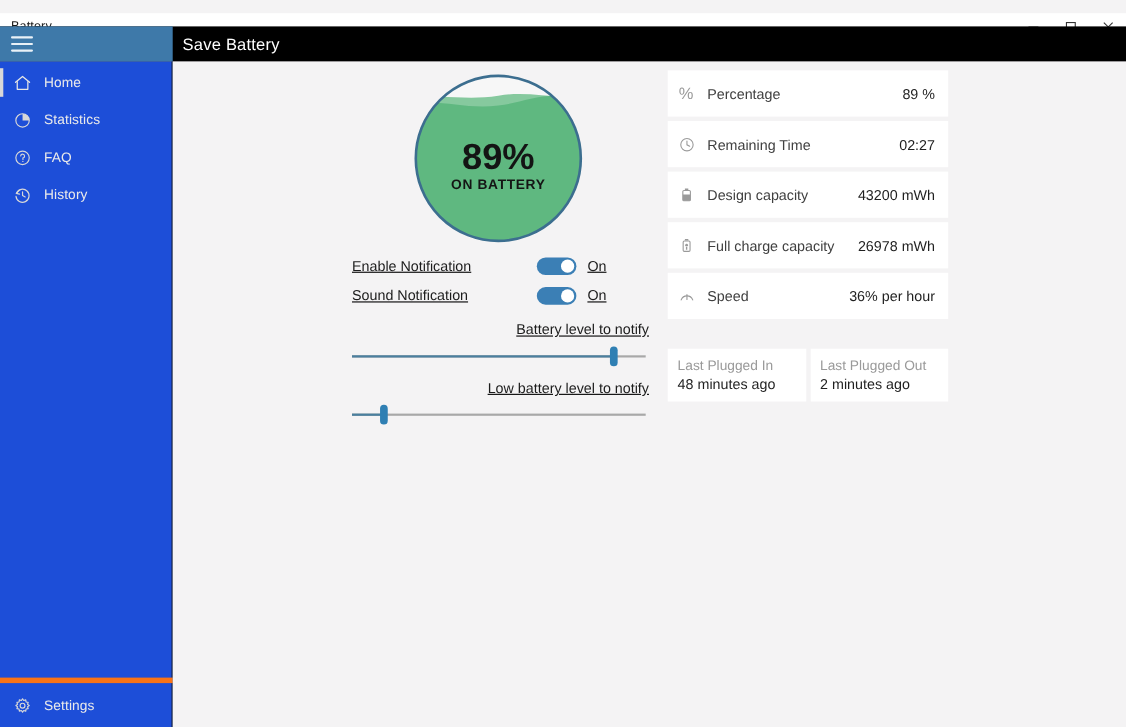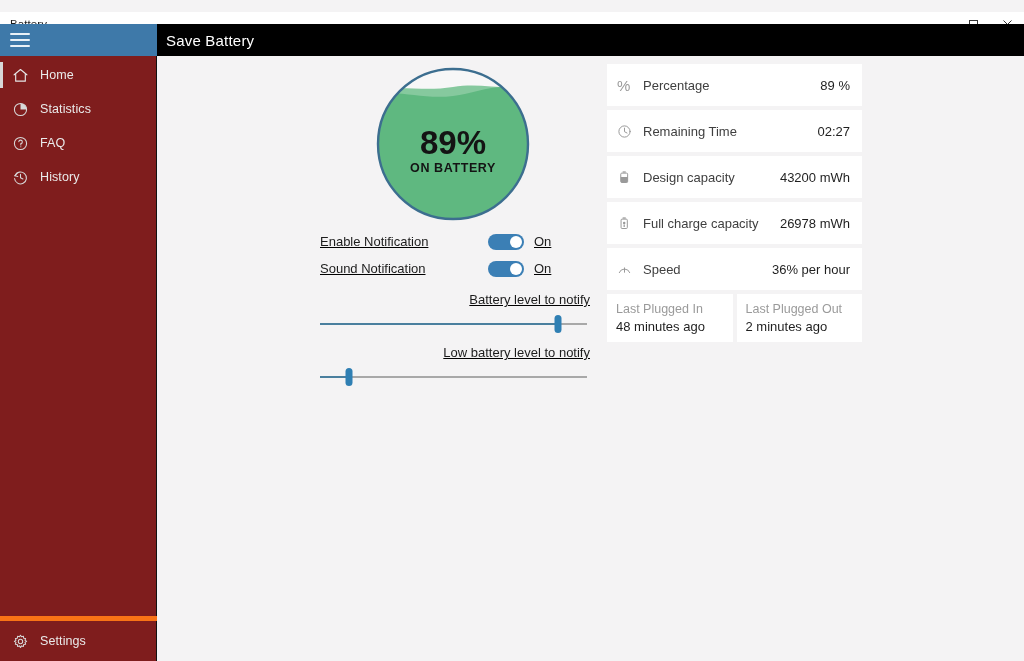--- a/index.html
+++ b/index.html
@@ -90,21 +90,21 @@
     letter-spacing: 0.2px;
     white-space: nowrap;
   }
 
   
   .sidebar {
     position: absolute;
     left: 0; top: 56px;
     width: 157px;
     height: 605px;
-    background: #7f1d1d;
+    background: #1d4ed8;
     border-right: 1px solid #111;
   }
   .nav-list { padding-top: 2px; }
   .nav-item {
     position: relative;
     height: 34px;
     display: flex;
     align-items: center;
     color: #e6e6e6;
     cursor: default;
@@ -275,20 +275,21 @@
     margin-top: 0px;
   }
   .plug-card {
     background: #ffffff;
     width: 125.5px;
     height: 48px;
     padding: 6px 9px;
     display: flex;
     flex-direction: column;
     justify-content: center;
+    margin-top: 23px;
   }
   .plug-title {
     font-size: 12.5px;
     color: #9a9a9a;
     white-space: nowrap;
     line-height: 1.35;
   }
   .plug-value {
     font-size: 13px;
     color: #1f1f1f;

